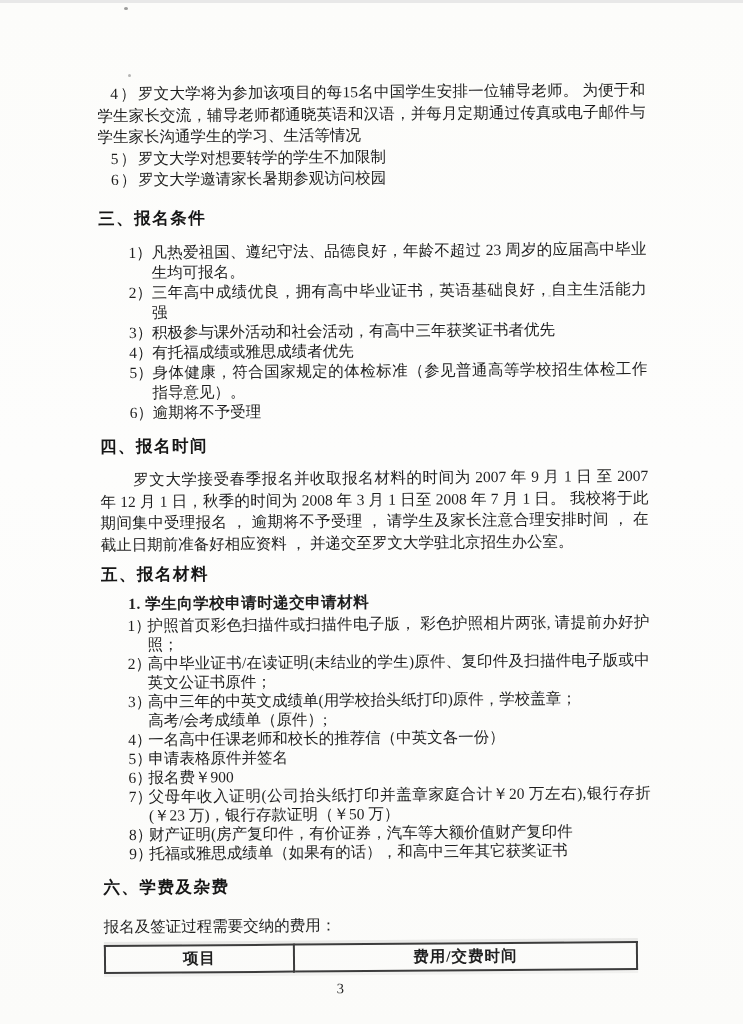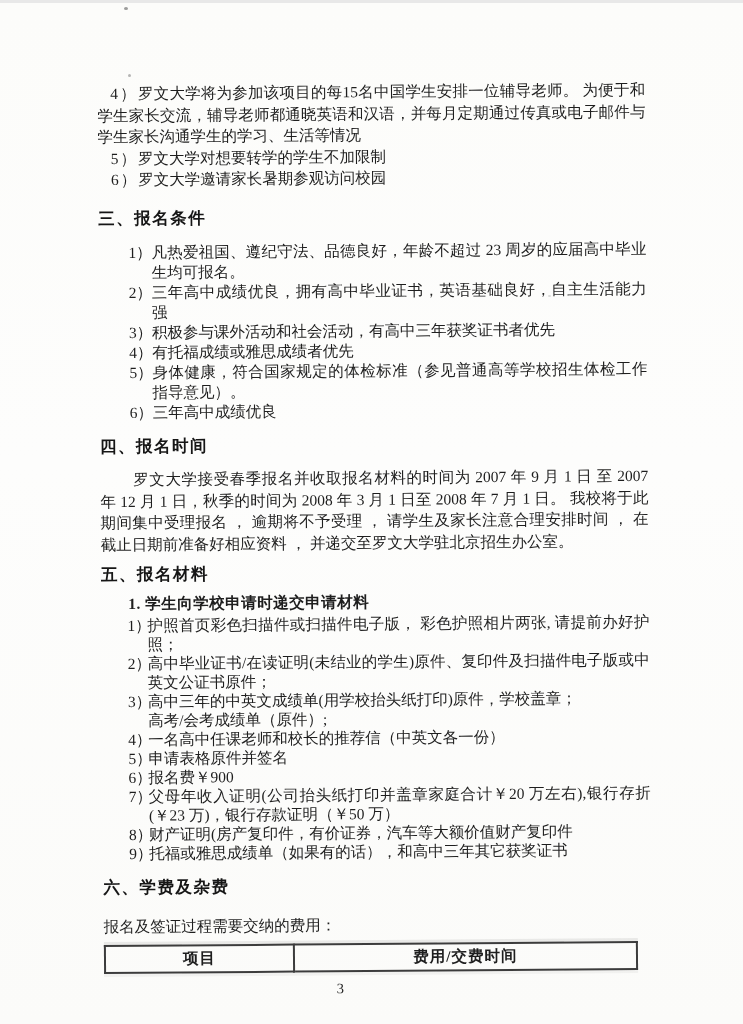--- a/index.html
+++ b/index.html
@@ -126,21 +126,21 @@
       <p class="intro-item"><span class="inum">6）</span><span>罗文大学邀请家长暑期参观访问校园</span></p>
     </div>
 
     <h2 class="sec-title t3">三、报名条件</h2>
     <div class="list3">
       <p class="li3"><span class="num">1）</span><span>凡热爱祖国、遵纪守法、品德良好，年龄不超过 23 周岁的应届高中毕业生均可报名。</span></p>
       <p class="li3"><span class="num">2）</span><span>三年高中成绩优良，拥有高中毕业证书，英语基础良好，自主生活能力强</span></p>
       <p class="li3"><span class="num">3）</span><span>积极参与课外活动和社会活动，有高中三年获奖证书者优先</span></p>
       <p class="li3"><span class="num">4）</span><span>有托福成绩或雅思成绩者优先</span></p>
       <p class="li3"><span class="num">5）</span><span>身体健康，符合国家规定的体检标准（参见普通高等学校招生体检工作指导意见）。</span></p>
-      <p class="li3"><span class="num">6）</span><span>三年高中成绩优良</span></p>
+      <p class="li3"><span class="num">6）</span><span>逾期将不予受理</span></p>
     </div>
 
     <h2 class="sec-title t4">四、报名时间</h2>
     <p class="para4">罗文大学接受春季报名并收取报名材料的时间为 2007 年 9 月 1 日 至 2007 年 12 月 1 日，秋季的时间为 2008 年 3 月 1 日至 2008 年 7 月 1 日。 我校将于此期间集中受理报名 ， 逾期将不予受理 ， 请学生及家长注意合理安排时间 ， 在截止日期前准备好相应资料 ， 并递交至罗文大学驻北京招生办公室。</p>
 
     <h2 class="sec-title t5">五、报名材料</h2>
     <p class="sub5">1. 学生向学校申请时递交申请材料</p>
     <div class="list5">
       <p class="li5"><span class="num">1）</span><span>护照首页彩色扫描件或扫描件电子版， 彩色护照相片两张, 请提前办好护照；</span></p>
       <p class="li5"><span class="num">2）</span><span>高中毕业证书/在读证明(未结业的学生)原件、复印件及扫描件电子版或中英文公证书原件；</span></p>

